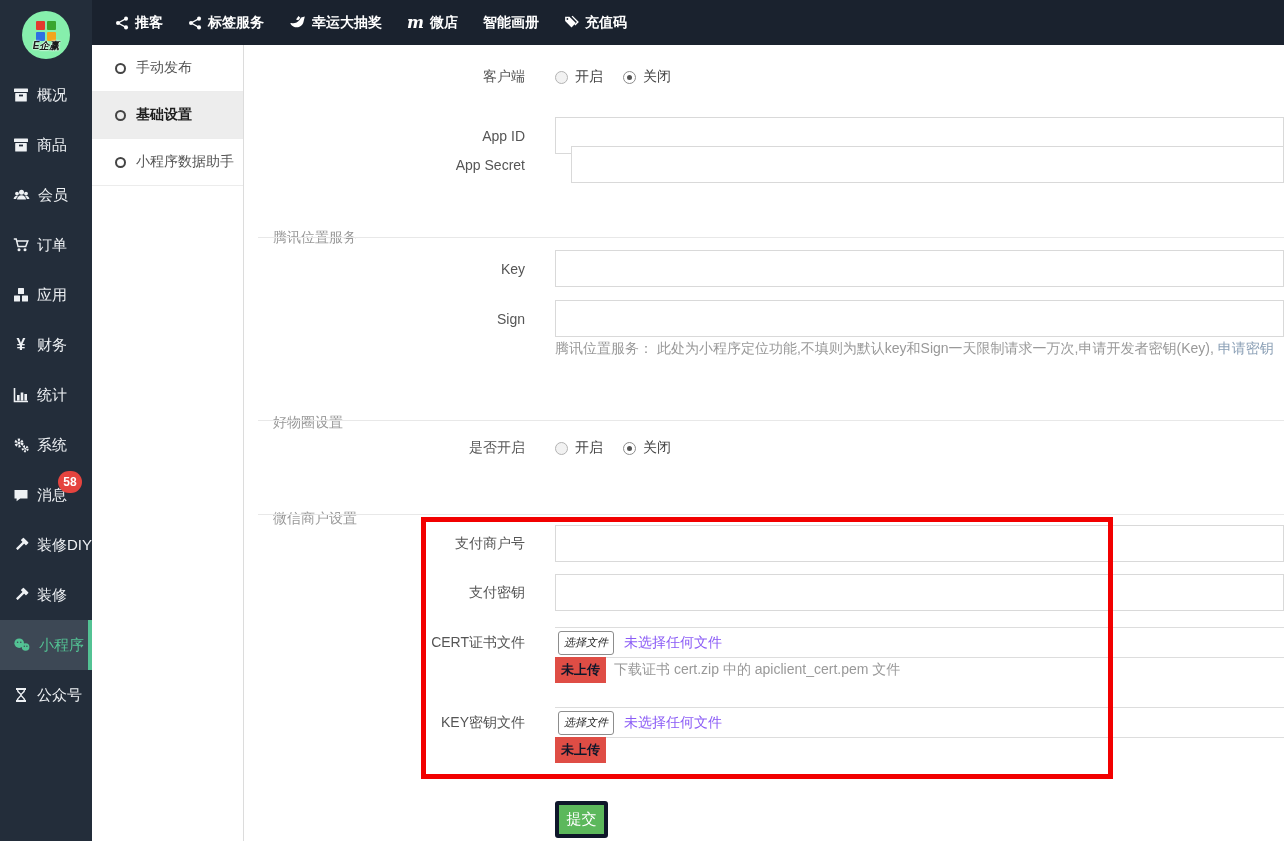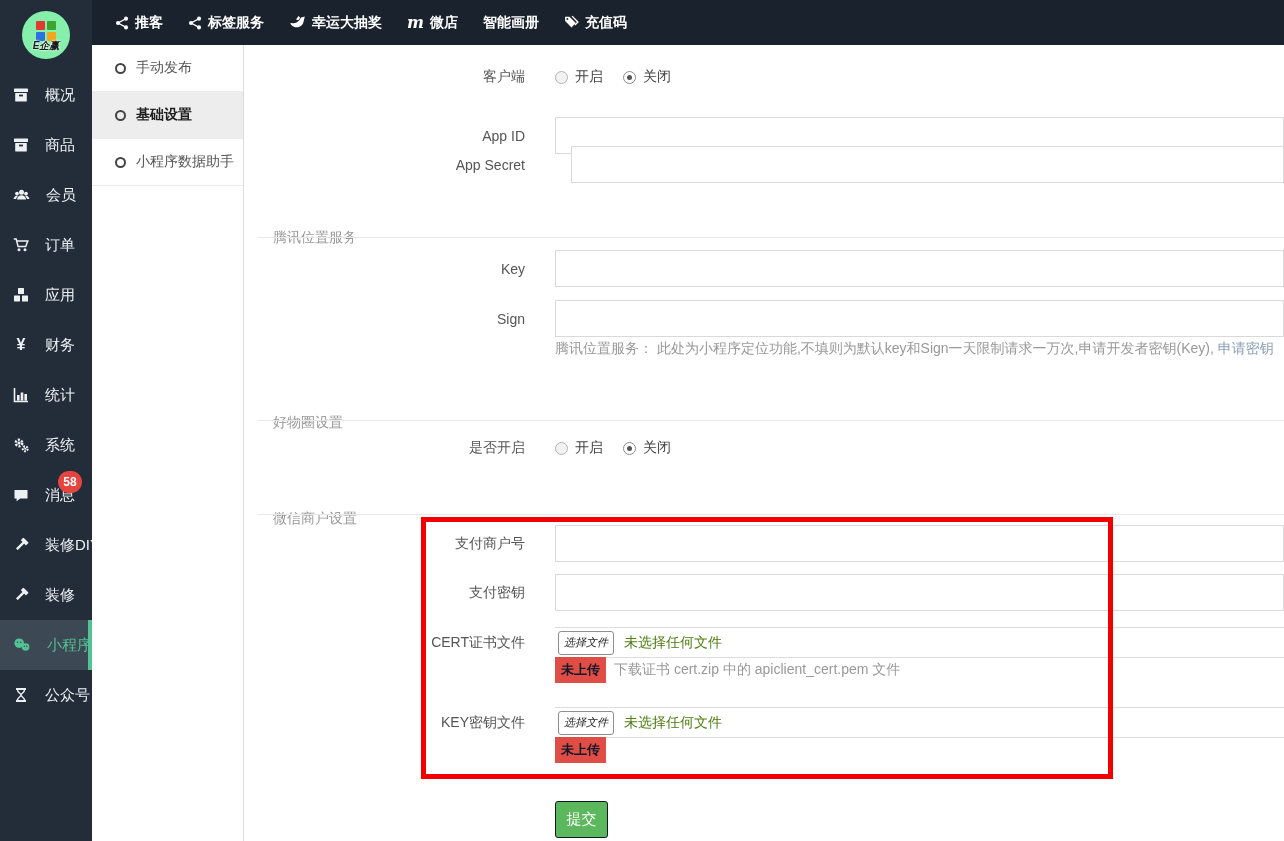--- a/index.html
+++ b/index.html
@@ -21,21 +21,21 @@
     position:relative; display:flex; align-items:center; justify-content:center; }
   .logo-blocks { width:20px; height:20px; display:grid; grid-template-columns:9px 9px;
     grid-template-rows:9px 9px; gap:2px; margin-bottom:8px; }
   .logo-blocks .b { border-radius:1px; }
   .b.r { background:#e23a2e; } .b.g { background:#3aa52f; }
   .b.bl { background:#2e6fe2; } .b.o { background:#f2a51d; }
   .logo-text { position:absolute; bottom:6px; left:0; right:0; text-align:center;
     font-size:10px; font-weight:bold; font-style:italic; color:#1c1c1c;
     text-shadow:0 0 2px #fff, 0 0 2px #fff; }
   .side-item { position:relative; height:50px; display:flex; align-items:center;
-    padding-left:13px; gap:16px; color:#eef1f4; font-size:15px; cursor:pointer; white-space:nowrap; }
+    padding-left:13px; gap:8px; color:#eef1f4; font-size:15px; cursor:pointer; white-space:nowrap; }
   .side-item svg { display:block; flex:none; }
   .side-item .yen { font-size:16px; font-weight:bold; width:16px; text-align:center; }
   .side-item.active { background:#3d4855; color:#53c294; }
   .side-item.active::after { content:""; position:absolute; right:0; top:0; bottom:0;
     width:4px; background:#53c294; }
   .side-badge { position:absolute; left:58px; top:1px; min-width:24px; height:22px;
     border-radius:12px; background:#e5443f; color:#fff; font-size:12px; font-weight:bold;
     display:flex; align-items:center; justify-content:center; padding:0 5px; }
 
   
@@ -62,26 +62,26 @@
     background:#f2f2f2; margin-right:7px; position:relative; flex:none; }
   .radio.checked { border-color:#8c8c8c; background:#fff; }
   .radio.checked::after { content:""; position:absolute; inset:3px; border-radius:50%; background:#555; }
   .hint { color:#999; font-size:14px; }
   .hint .lnk { color:#8a9fb5; cursor:pointer; }
   .file-strip { border-top:1px solid #ddd; border-bottom:1px solid #ddd; height:31px;
     padding-left:3px; }
   .file-btn { height:24px; padding:0 5px; border:1px solid #8d8d8d; border-radius:3px;
     background:#fff; font-size:11px; color:#222; cursor:pointer; white-space:nowrap;
     font-family:inherit;font-style:italic; }
-  .no-file { color:#4d7c0f; font-size:14px; margin-left:10px; white-space:nowrap; }
+  .no-file { color:#8b5cf6; font-size:14px; margin-left:10px; white-space:nowrap; }
   .status-badge { background:#df4d45; color:#0f172a; font-weight:bold; font-size:13px;
     padding:4px 6px; flex:none; }
   .badge-hint { color:#999; font-size:14px; margin-left:8px; white-space:nowrap; }
   .submit-btn { position:absolute; left:311px; top:756px; width:53px; height:37px;
-    background:#5cb85c; border:1px solid #0f172a; border-radius:3px; color:#fff;
+    background:#5cb85c; border:4px solid #0f172a; border-radius:3px; color:#fff;
     font-size:15px; cursor:pointer; font-family:inherit; }
   .annotation { position:absolute; left:177px; top:472px; width:692px; height:262px;
     border:5px solid #f20000; pointer-events:none; }
 </style>
 </head>
 <body>
 
 <aside class="sidebar">
   <div class="logo">
     <div class="logo-circle">

